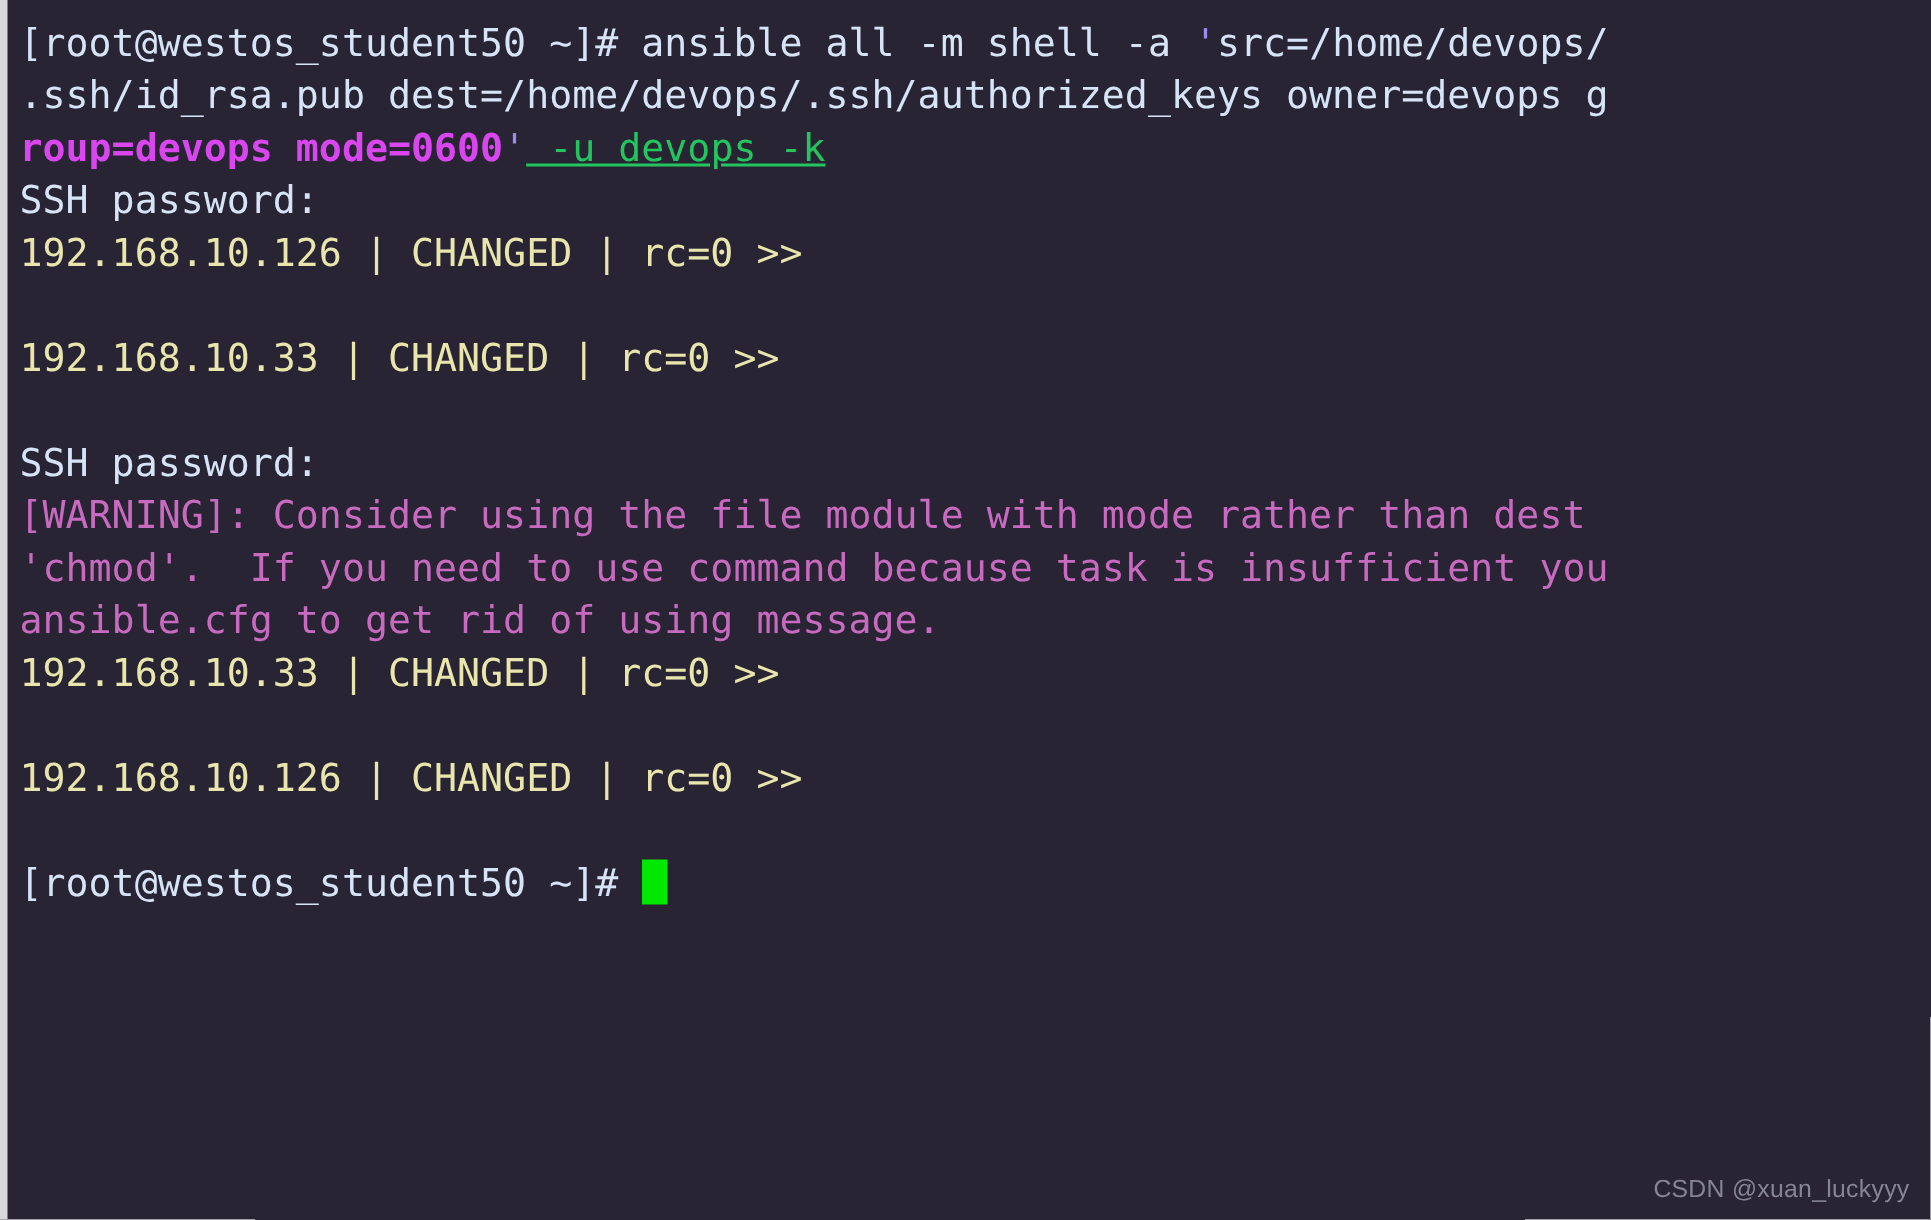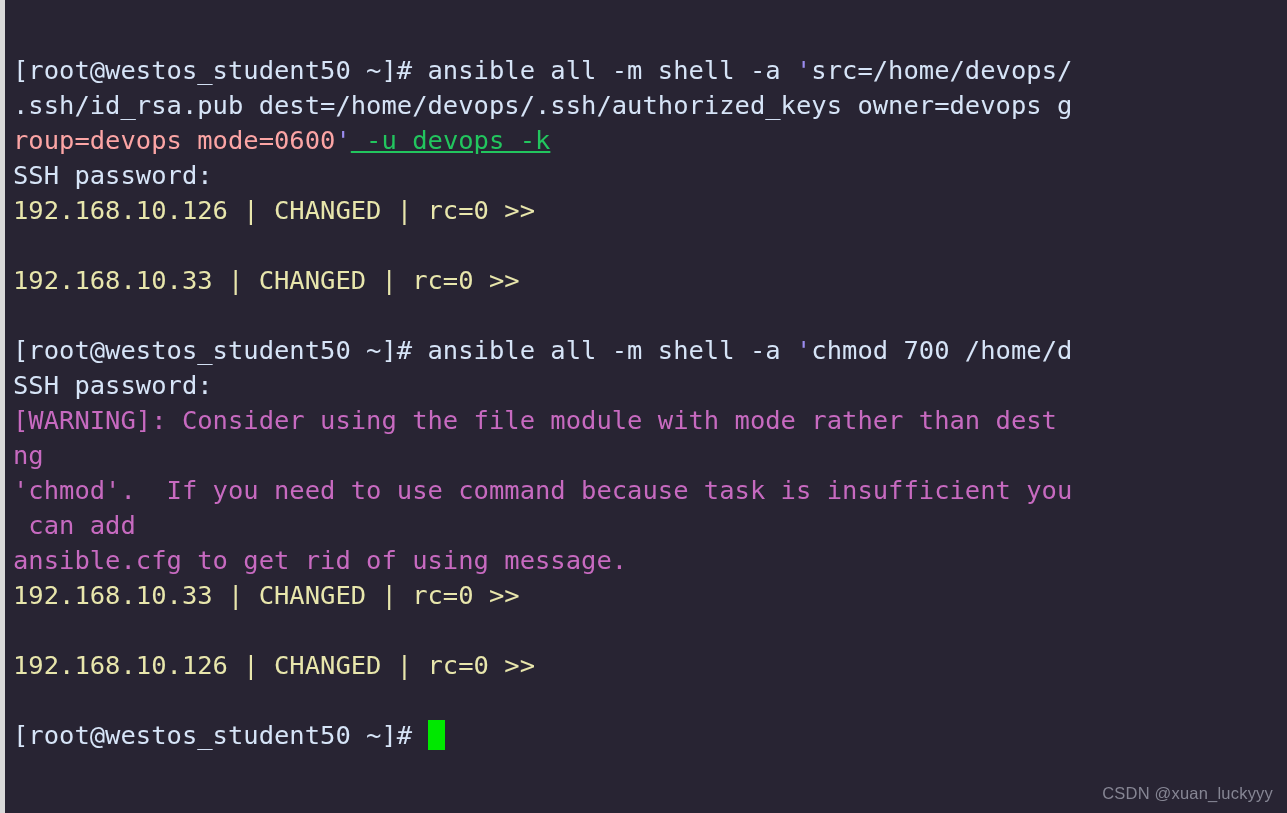--- a/index.html
+++ b/index.html
@@ -24,23 +24,22 @@
     width: 5px;
     height: 813px;
     background: #d9d9d9;
   }
   #screen {
     position: absolute;
     left: 5px;
     top: 0;
     right: 0;
     bottom: 0;
-    padding: 28px 0 0 8px;
+    padding: 12px 0 0 8px;
     box-sizing: border-box;
-    margin-top: 25px;
   }
   .line {
     height: 35px;
     line-height: 35px;
     font-size: 25.5px;
     letter-spacing: 0px;
     white-space: pre;
     font-weight: 500;
   }
   .line.blank {
@@ -74,32 +73,29 @@
 </head>
 <body>
 
 <div id="terminal-window" style="background: rgb(40, 36, 51);">
 
   <div id="left-gutter" style="background: rgb(217, 217, 217);"></div>
 
   <div id="screen">
       <div class="line"><span class="c-prompt" style="color: rgb(214, 228, 247);">[root@westos_student50 ~]# </span><span class="c-default" style="color: rgb(214, 228, 247);">ansible all -m shell -a </span><span class="c-quote" style="color: rgb(155, 140, 240);">'</span><span class="c-default" style="color: rgb(214, 228, 247);">src=/home/devops/</span></div>
       <div class="line"><span class="c-default" style="color: rgb(214, 228, 247); text-align: right;">.ssh/id_rsa.pub dest=/home/devops/.ssh/authorized_keys owner=devops g</span></div>
-      <div class="line"><span class="c-default" style="color: #fca5a5;">roup=devops mode=0600</span><span class="c-quote" style="color: rgb(155, 140, 240);">'</span><span class="c-default" style="color: #22c55e; text-decoration: underline;"> -u devops -k</span></div>
+      <div class="line"><span class="c-default" style="color: #d946ef; font-weight: bold;">roup=devops mode=0600</span><span class="c-quote" style="color: rgb(155, 140, 240);">'</span><span class="c-default" style="color: #22c55e; text-decoration: underline;"> -u devops -k</span></div>
       <div class="line"><span class="c-default" style="color: rgb(214, 228, 247);">SSH password:</span></div>
       <div class="line"><span class="c-yellow" style="color: rgb(232, 230, 172);">192.168.10.126 | CHANGED | rc=0 &gt;&gt;</span></div>
       <div class="line blank"></div>
       <div class="line"><span class="c-yellow" style="color: rgb(232, 230, 172);">192.168.10.33 | CHANGED | rc=0 &gt;&gt;</span></div>
       <div class="line blank"></div>
-      <div class="line"><span class="c-prompt" style="color: rgb(214, 228, 247);">[root@westos_student50 ~]# </span><span class="c-default" style="color: rgb(214, 228, 247);">ansible all -m shell -a </span><span class="c-quote" style="color: rgb(155, 140, 240);">'</span><span class="c-default" style="color: rgb(214, 228, 247);">chmod 700 /home/d</span></div>
       <div class="line"><span class="c-default" style="color: rgb(214, 228, 247);">SSH password:</span></div>
       <div class="line"><span class="c-warn" style="color: rgb(199, 106, 192);">[WARNING]: Consider using the file module with mode rather than dest</span></div>
-      <div class="line"><span class="c-warn" style="color: rgb(199, 106, 192);">ng</span></div>
       <div class="line"><span class="c-warn" style="color: rgb(199, 106, 192);">'chmod'.  If you need to use command because task is insufficient you</span></div>
-      <div class="line"><span class="c-warn" style="color: rgb(199, 106, 192);"> can add</span></div>
       <div class="line"><span class="c-warn" style="color: rgb(199, 106, 192);">ansible.cfg to get rid of using message.</span></div>
       <div class="line"><span class="c-yellow" style="color: rgb(232, 230, 172);">192.168.10.33 | CHANGED | rc=0 &gt;&gt;</span></div>
       <div class="line blank"></div>
       <div class="line"><span class="c-yellow" style="color: rgb(232, 230, 172);">192.168.10.126 | CHANGED | rc=0 &gt;&gt;</span></div>
       <div class="line blank"></div>
       <div class="line"><span class="c-prompt" style="color: rgb(214, 228, 247);">[root@westos_student50 ~]# </span><span id="cursor-block" style="background: rgb(0, 232, 0);"></span></div>
     </div>
 
   <div id="watermark" style="color: rgb(139, 139, 153);">CSDN @xuan_luckyyy</div>
 

